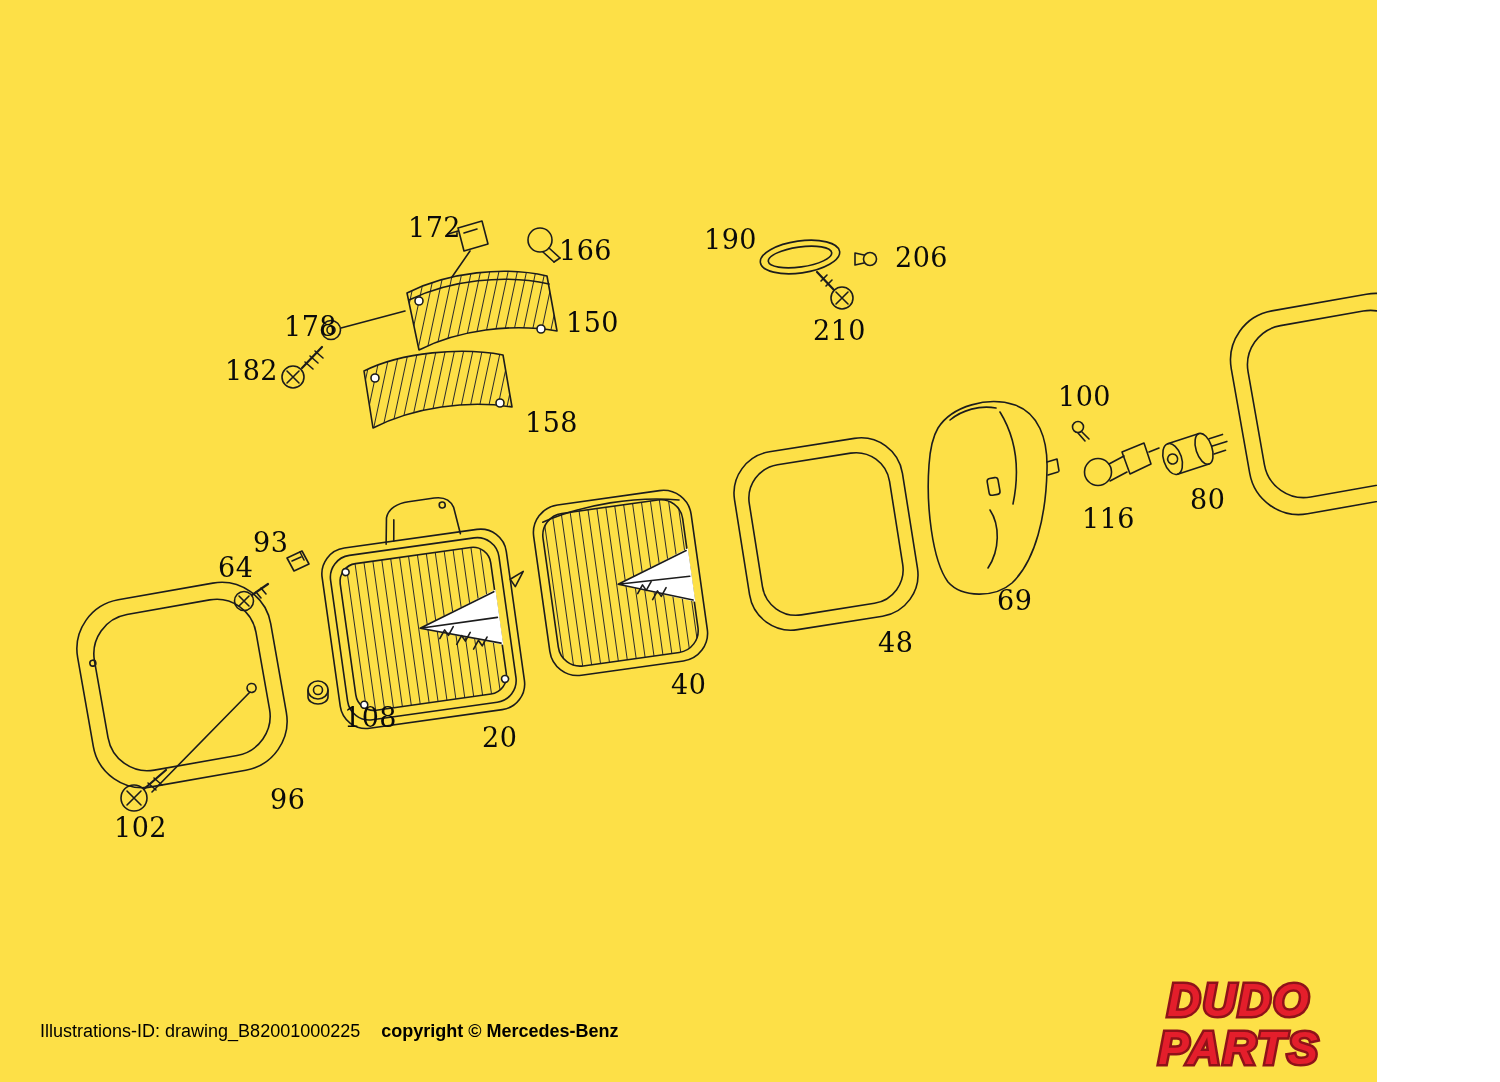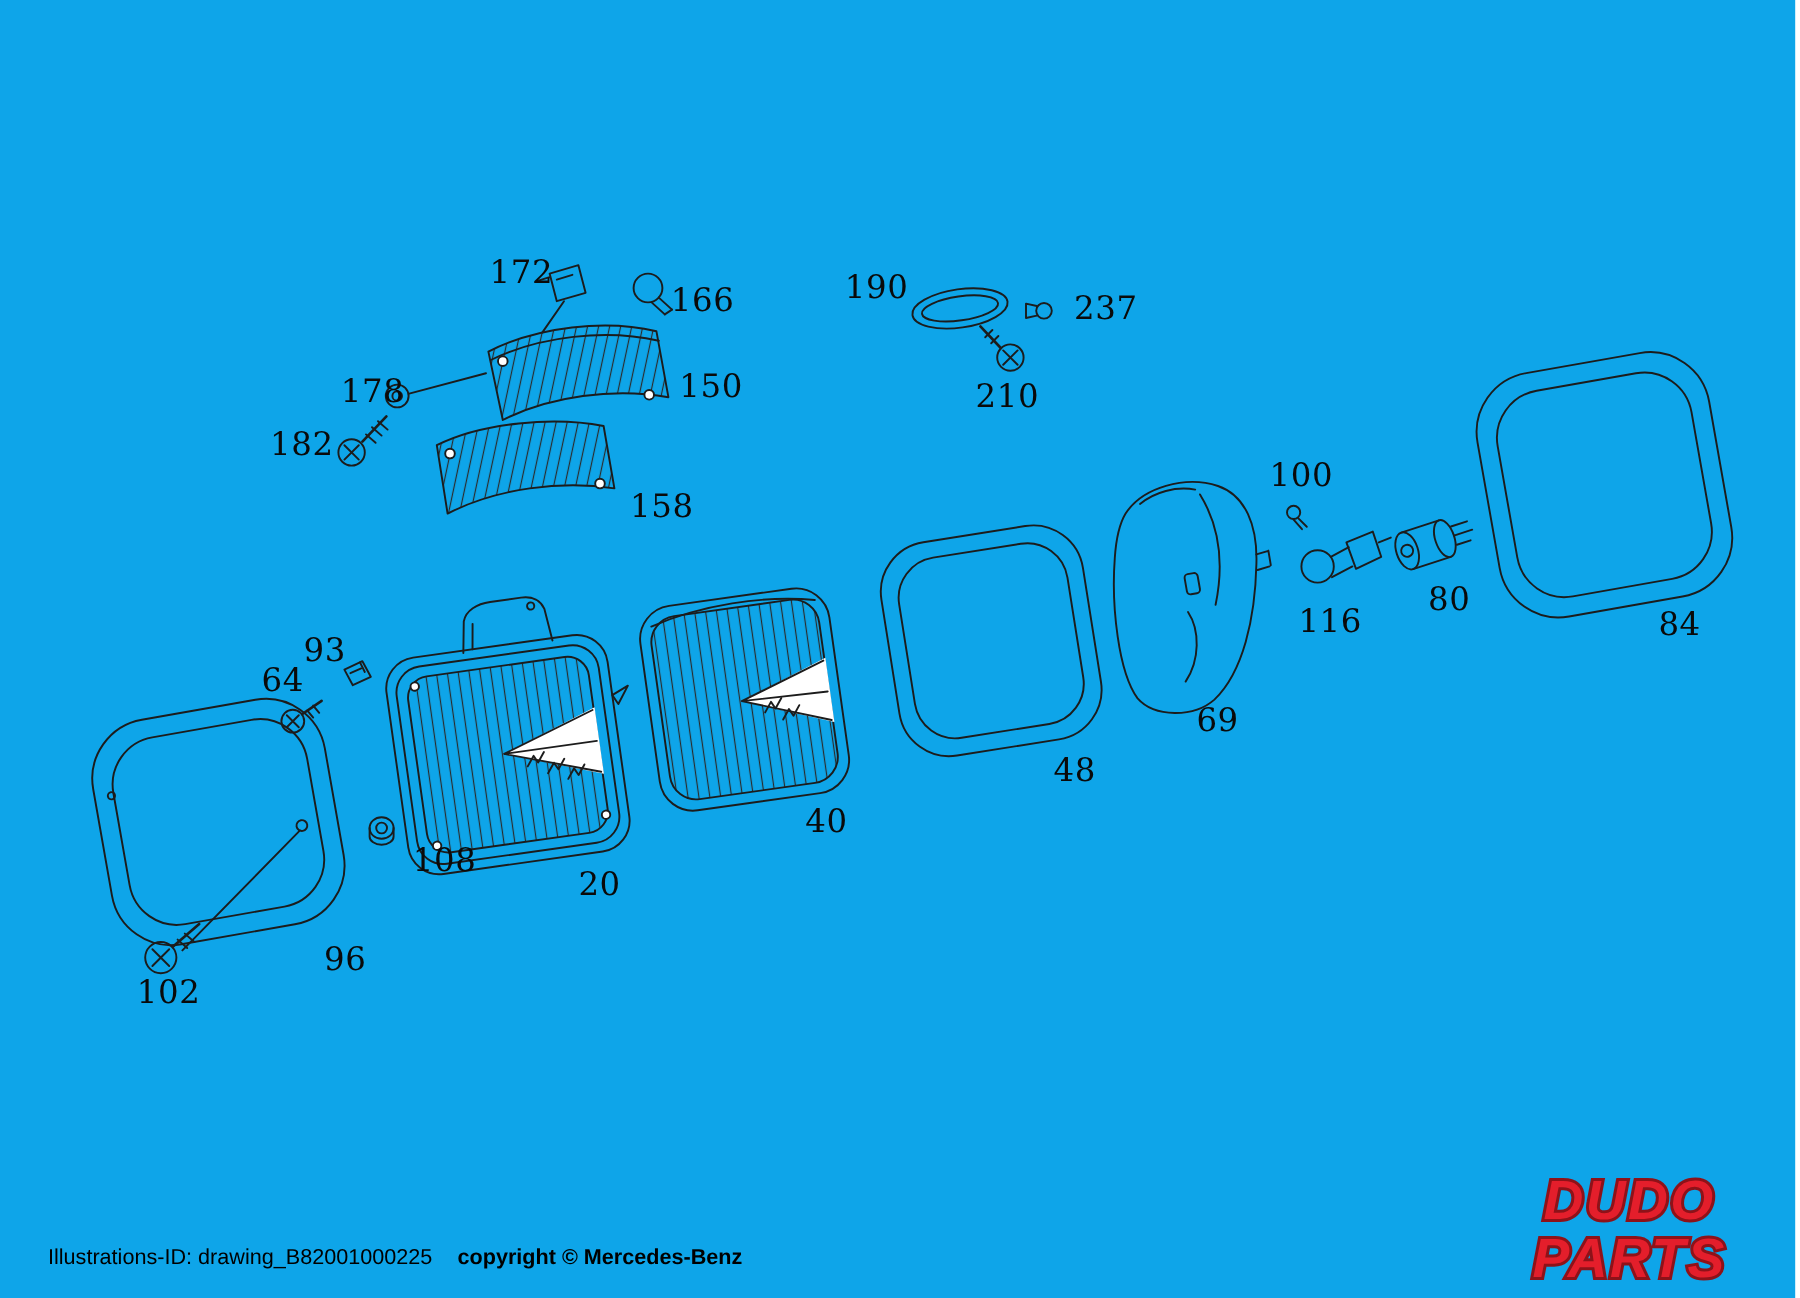--- a/index.html
+++ b/index.html
@@ -1,21 +1,21 @@
 <!DOCTYPE html>
 <html><head>
 <meta charset="utf-8">
 <style>
   html,body{margin:0;padding:0;background:#fff;}
-  .canvas{position:relative;width:1496px;height:1082px;background:#0ea5e9;overflow:hidden;
+  .canvas{position:relative;width:1377px;height:1082px;background:#fde047;overflow:hidden;
           font-family:"Liberation Serif",serif;}
   .drawing{position:absolute;left:0;top:0;}
   .plabel{position:absolute;font-size:27px;color:#0a0a0a;font-family:"DejaVu Serif",serif;
           letter-spacing:.5px;white-space:nowrap;}
-  .footer{position:absolute;left:40px;bottom:24px;font-family:"Liberation Sans",sans-serif;
+  .footer{position:absolute;left:40px;bottom:40px;font-family:"Liberation Sans",sans-serif;
           font-size:18px;color:#000;}
   .footer .id-part{font-weight:400;}
   .footer .copy-part{font-weight:700;margin-left:16px;}
   .logo{position:absolute;right:30px;bottom:8px;}
 </style>
 </head>
 <body>
 
 <div class="canvas">
 
@@ -188,21 +188,21 @@
         <path d="M252 595 L 268 584" stroke-width="2.2"></path>
         <path d="M256 592 l 5 6 M261 588 l 5 6"></path>
       </g>
 
     </g>
   </svg>
 
   <span class="plabel" style="left:408px;top:212px;">172</span>
   <span class="plabel" style="left:559px;top:235px;">166</span>
   <span class="plabel" style="left:704px;top:224px;">190</span>
-  <span class="plabel" style="left:895px;top:242px;">237</span>
+  <span class="plabel" style="left:895px;top:242px;">206</span>
   <span class="plabel" style="left:284px;top:311px;">178</span>
   <span class="plabel" style="left:566px;top:307px;">150</span>
   <span class="plabel" style="left:813px;top:315px;">210</span>
   <span class="plabel" style="left:225px;top:355px;">182</span>
   <span class="plabel" style="left:525px;top:391px;margin-top:16px;">158</span>
   <span class="plabel" style="left:1058px;top:381px;">100</span>
   <span class="plabel" style="left:1190px;top:484px;">80</span>
   <span class="plabel" style="left:1082px;top:503px;">116</span>
   <span class="plabel" style="left:1382px;top:505px;">84</span>
   <span class="plabel" style="left:253px;top:527px;">93</span>

